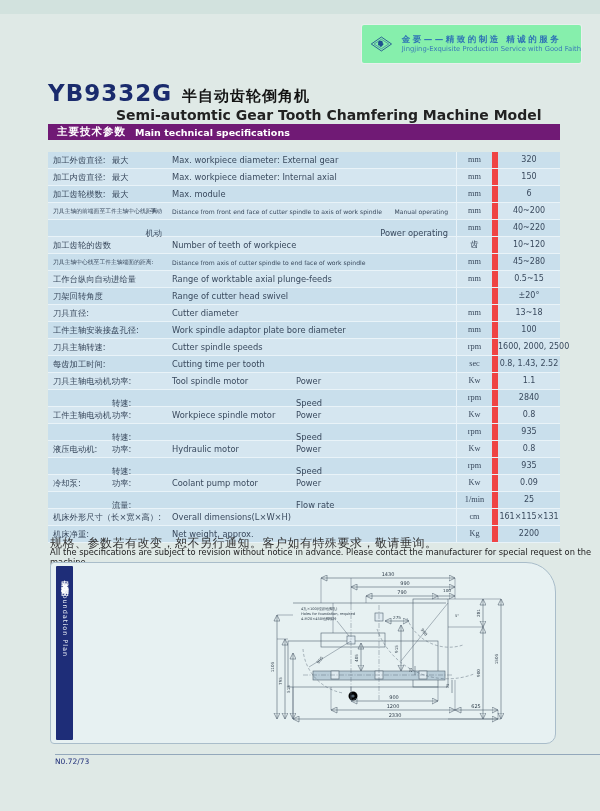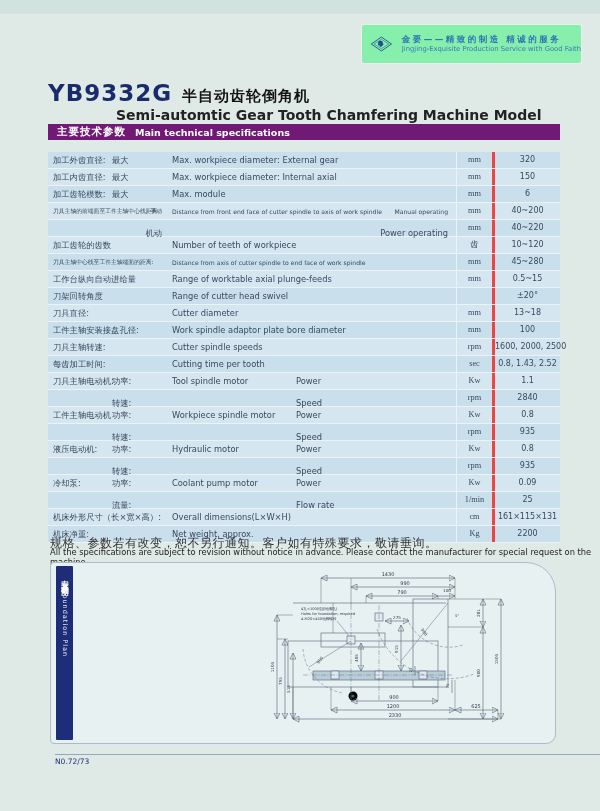--- a/index.html
+++ b/index.html
@@ -33,21 +33,21 @@
   .row.alt{background:#d5e6f0;}
   .row.small .c-zh{font-size:5.8px;}
   .row.small .c-en{font-size:6.1px;}
   .c-zh{width:118px;padding-left:5px;position:relative;box-sizing:border-box;white-space:nowrap;overflow:visible;}
   .zsub.mid{position:absolute;left:64px;top:0;}
   .zsub.right{position:absolute;right:4px;top:0;}
   .c-en{flex:1;position:relative;padding-left:6px;box-sizing:border-box;white-space:nowrap;}
   .esub.mid{position:absolute;left:130px;top:0;}
   .esub.right{position:absolute;right:8px;top:0;}
   .c-unit{width:36px;text-align:center;border-left:1px solid #e9f3f8;align-self:stretch;line-height:16px;box-sizing:border-box;font-family:Liberation Serif, serif;}
-  .c-val{width:68px;text-align:center;border-left:3px solid #ef4444;align-self:stretch;line-height:16px;
+  .c-val{width:68px;text-align:center;border-left:6px solid #ef4444;align-self:stretch;line-height:16px;
          box-sizing:border-box;font-size:8px;white-space:nowrap;}
 
   
   .note-zh{position:absolute;top:535px;left:50px;font-size:12px;color:#333;letter-spacing:0.5px;}
   .note-en{position:absolute;top:547px;left:50px;font-size:8.3px;color:#222;}
 
   
   .fbox{position:absolute;top:562px;left:50px;width:506px;height:182px;background:#e7f1f2;
         border:1px solid #a9bdca;border-radius:4px 30px 10px 4px;box-sizing:border-box;}
   .fstrip{position:absolute;top:3px;left:5px;bottom:3px;width:17px;background:#1e2d78;border-radius:1px;

